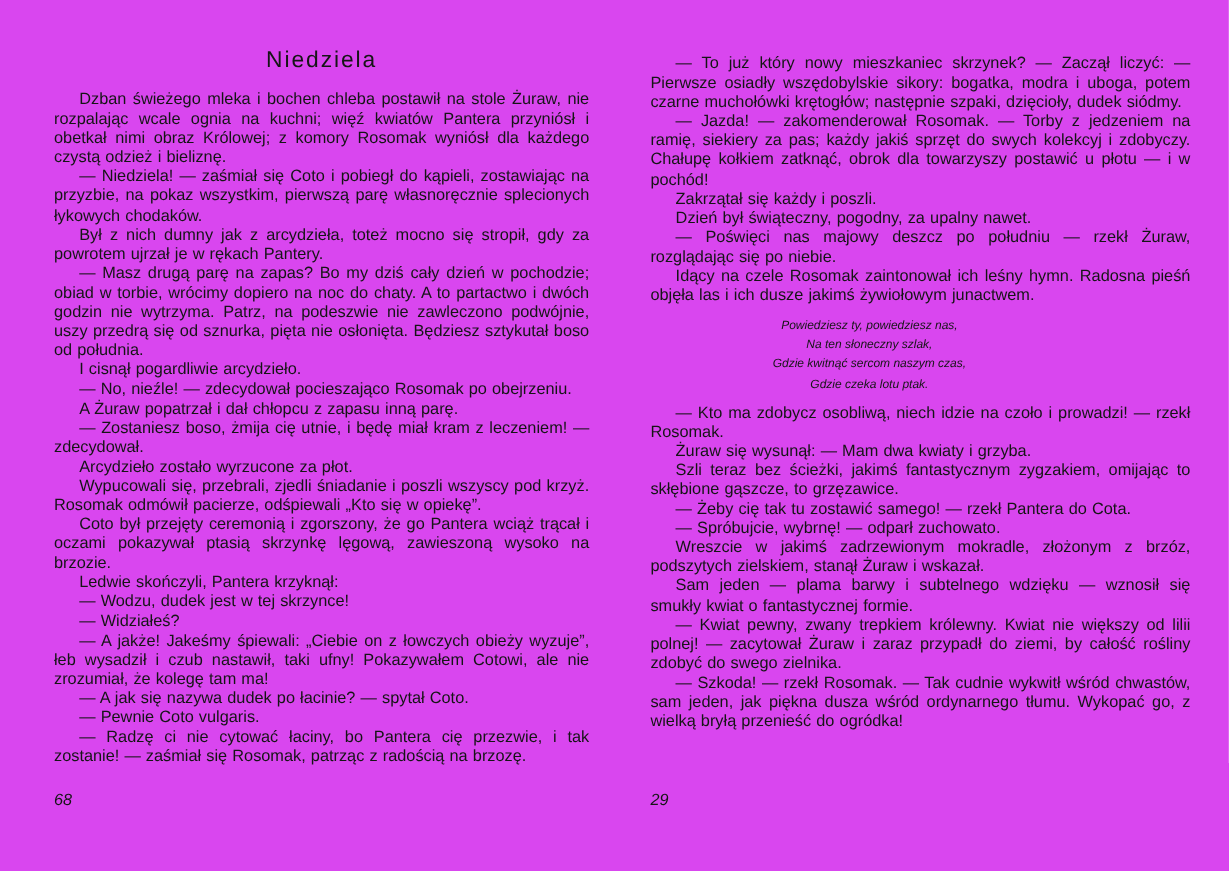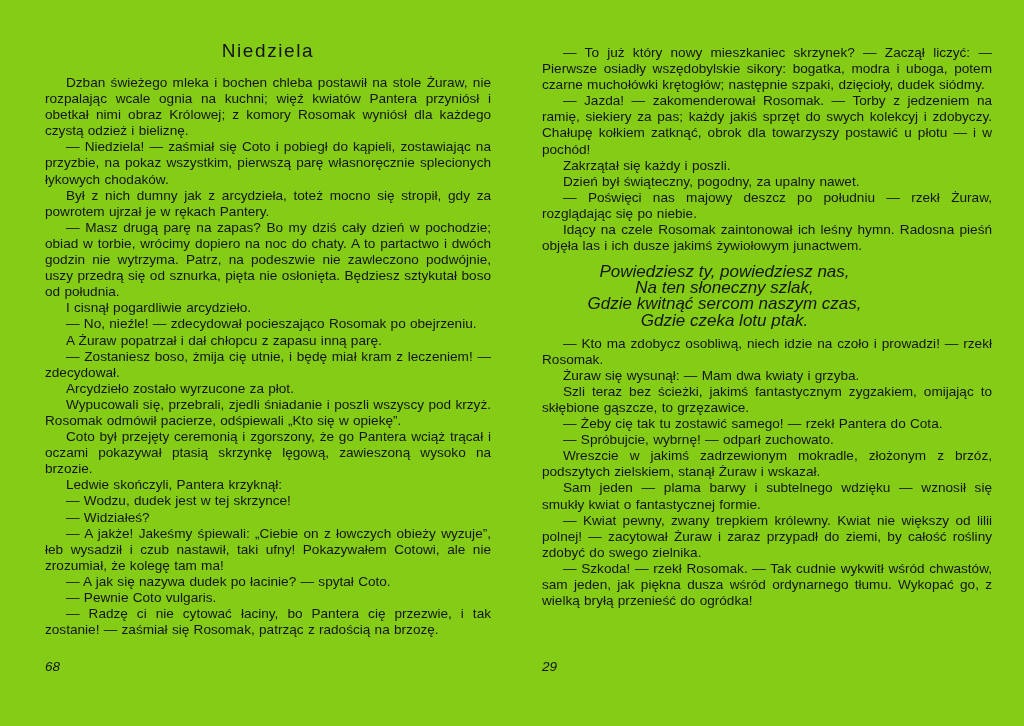--- a/index.html
+++ b/index.html
@@ -13,21 +13,21 @@
     overflow: hidden;
     font-family: "Liberation Sans", "DejaVu Sans", sans-serif;
     color: #151515;
     position: relative;
   }
   .spread {
     position: absolute;
     left: 0; top: 0;
     width: 1024px;
     height: 726px;
-    background: #84cc16;
+    background: #d946ef;
   }
   .page-body {
     position: absolute;
   }
   .page-left-body {
     left: 45px;
     top: 40px;
     width: 446px;
   }
   .page-right-body {
@@ -47,21 +47,21 @@
     margin: 0;
     text-indent: 21px;
     text-align: justify;
     font-size: 13.6px;
     line-height: 16.1px;
     word-spacing: 0.5px;
   }
   .verse {
     font-style: italic;
     text-align: center;
-    font-size: 17px;
+    font-size: 10px;
     line-height: 16.1px;
     margin: 10px 85px 7px 0;
   }
   .verse-line { white-space: nowrap; }
   .pagenum {
     position: absolute;
     top: 659px;
     font-style: italic;
     font-size: 13.5px;
     text-align: left;

